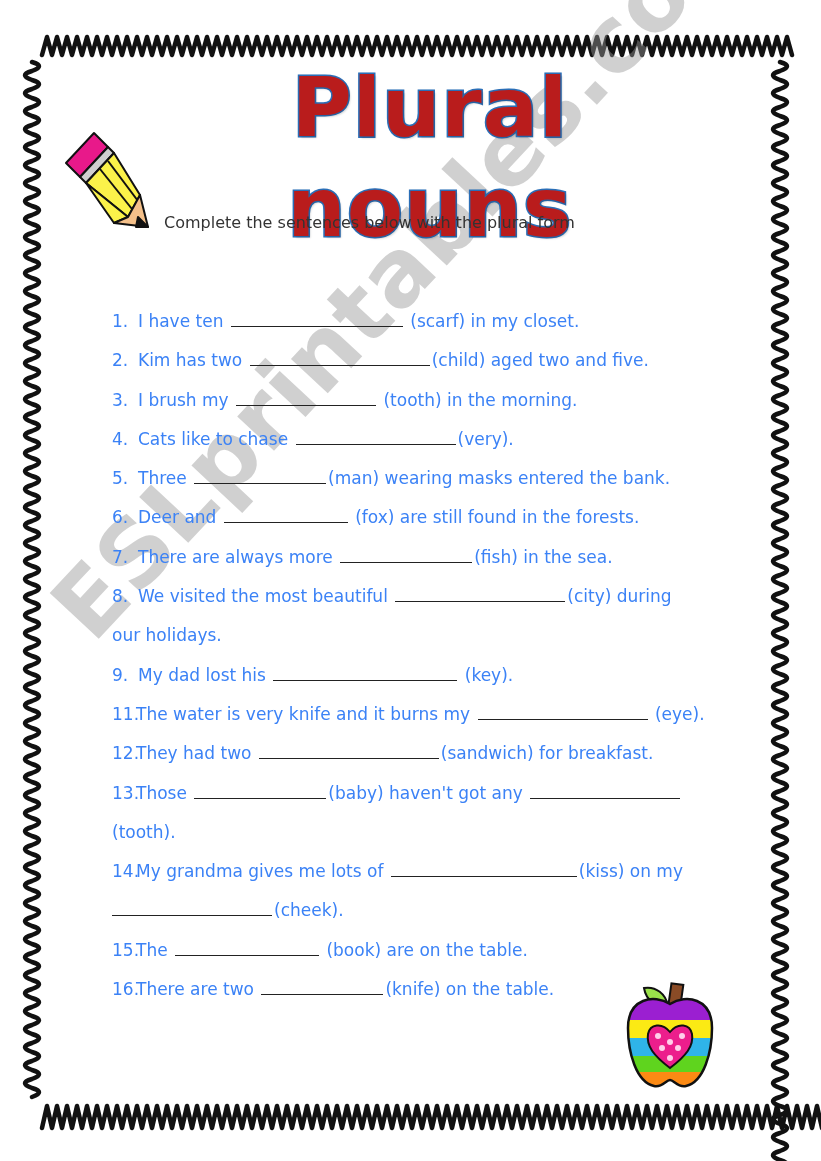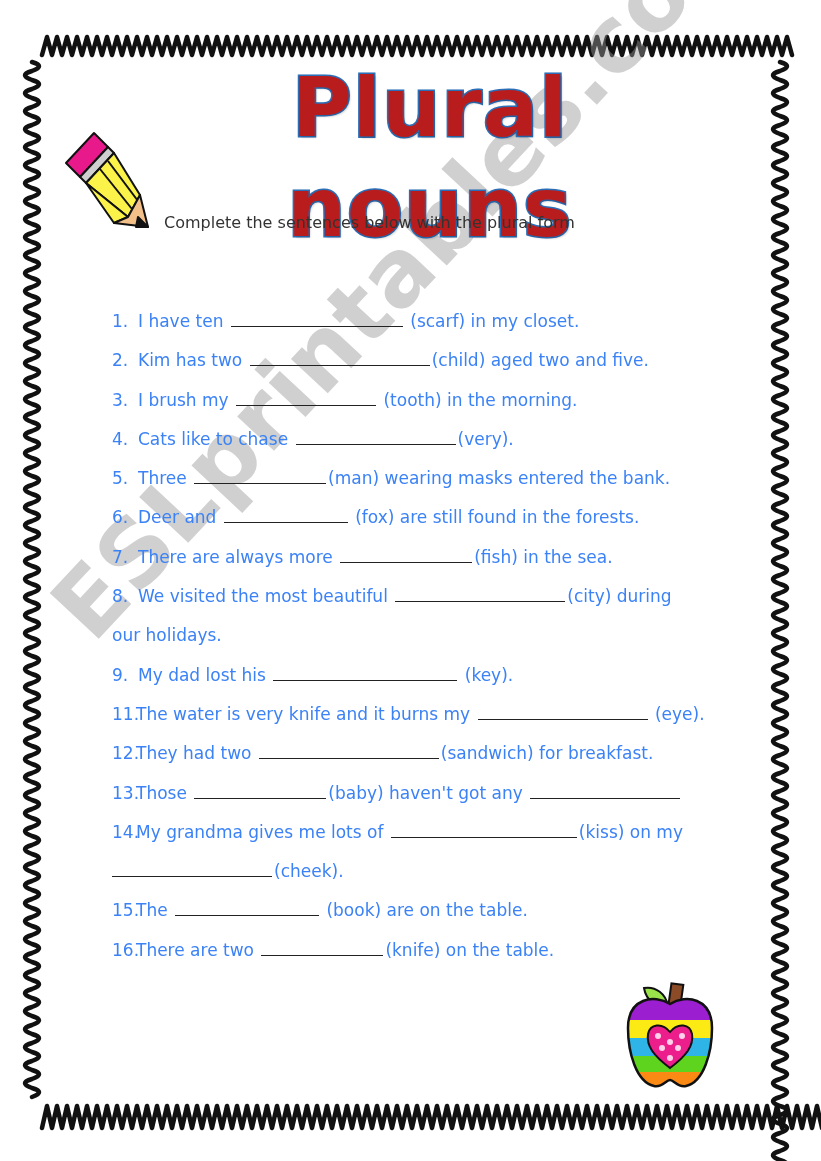--- a/index.html
+++ b/index.html
@@ -119,20 +119,21 @@
   </li>
   <li class="item">
     <span class="num" style="width:24px">12.</span><span>They had two</span>
     <span class="blank" style="width:180px"></span><span>(sandwich) for breakfast.</span>
   </li>
   <li class="item">
     <span class="num" style="width:24px">13.</span><span>Those</span>
     <span class="blank" style="width:132px"></span><span>(baby) haven't got any</span>
     <span class="blank" style="width:150px"></span>
   </li>
+  <li class="item cont">(tooth).</li>
   <li class="item">
     <span class="num" style="width:24px">14.</span><span>My grandma gives me lots of</span>
     <span class="blank" style="width:186px"></span><span>(kiss) on my</span>
   </li>
   <li class="item cont">
     <span class="blank" style="width:160px;margin-left:0"></span><span>(cheek).</span>
   </li>
   <li class="item">
     <span class="num" style="width:24px">15.</span><span>The</span>
     <span class="blank" style="width:144px"></span>

